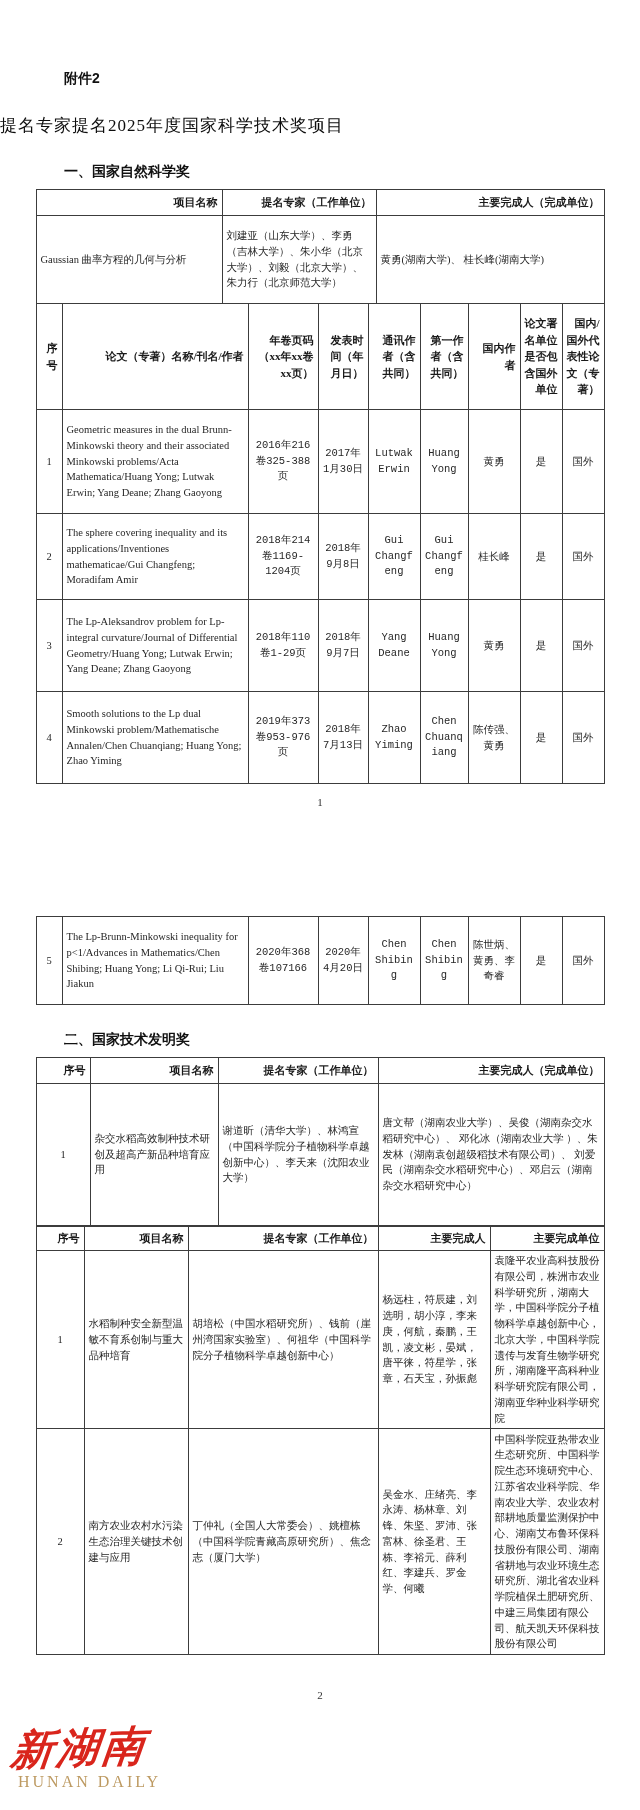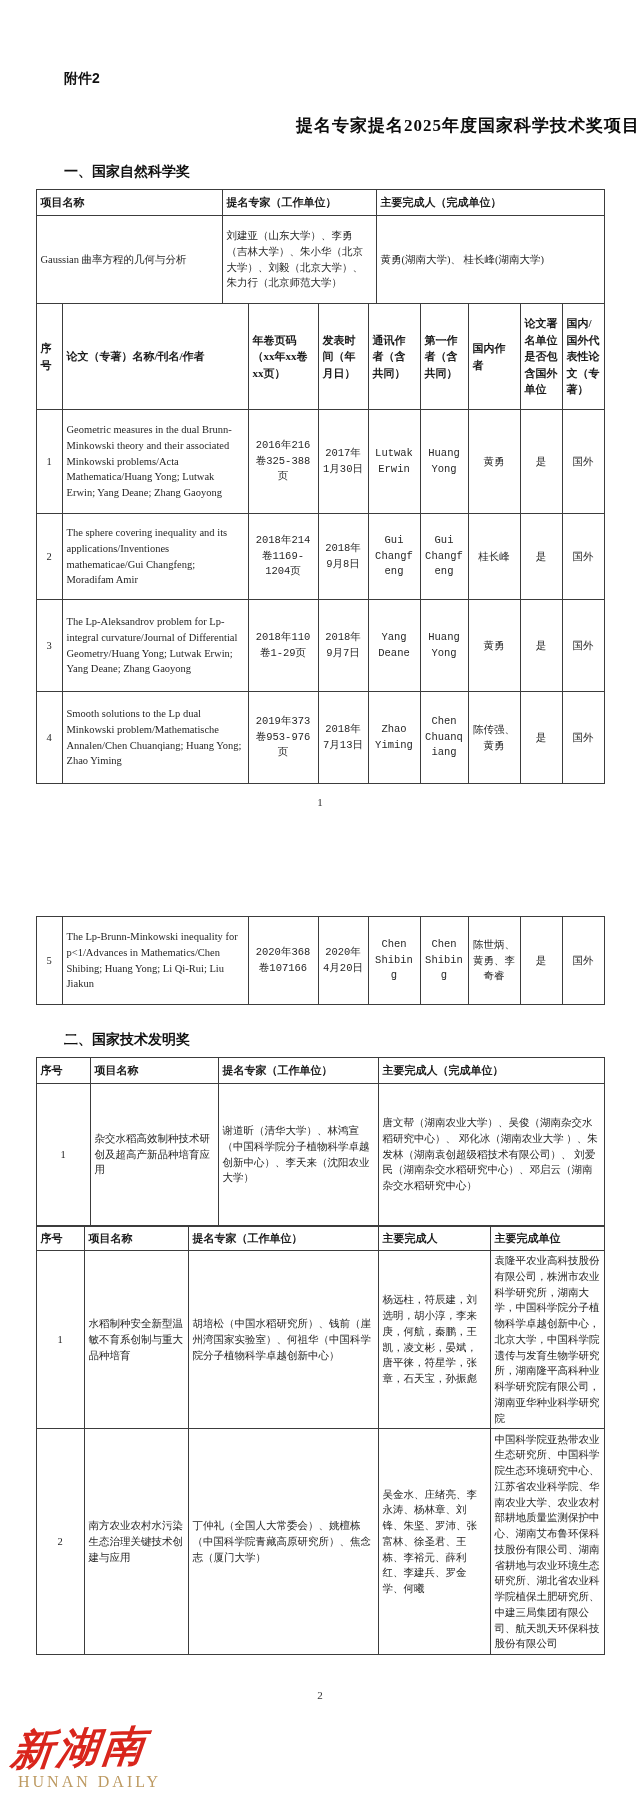--- a/index.html
+++ b/index.html
@@ -2,28 +2,28 @@
 <html><head>
 <meta charset="utf-8">
 <style>
   html,body{margin:0;padding:0;background:#ffffff;}
   .page{
     position:relative;width:640px;height:1810px;overflow:hidden;background:#fff;
     font-family:"Liberation Serif","DejaVu Serif",serif;color:#1e1e1e;
   }
   .attachment{margin:70px 0 0 64px;font-family:"Liberation Sans","DejaVu Sans",sans-serif;
     font-weight:bold;font-size:14px;color:#111;}
-  .doc-title{margin-top:26px;text-align:right;font-weight:bold;font-size:17px;
+  .doc-title{margin-top:26px;text-align:left;font-weight:normal;font-size:17px;
     letter-spacing:1px;color:#0d0d0d;}
   .section-heading{margin:26px 0 8px 64px;font-family:"Liberation Sans","DejaVu Sans",sans-serif;
     font-weight:bold;font-size:14px;color:#111;}
   table{border-collapse:collapse;margin:0 auto;width:568px;table-layout:fixed;}
   td,th{border:1px solid #3c3c3c;font-size:10.5px;line-height:1.5;padding:2px 4px;
     vertical-align:middle;overflow-wrap:break-word;color:#262626;}
-  th{font-weight:bold;text-align:left;font-size:11px;color:#1a1a1a;}
+  th{font-weight:bold;text-align:right;font-size:11px;color:#1a1a1a;}
   .c{text-align:center;}
   .anywhere{overflow-wrap:anywhere;font-family:Liberation Mono, monospace;}
   .caption-cell{font-weight:bold;text-align:center;font-size:12px;letter-spacing:1px;}
   .pagenum{text-align:center;font-size:11px;color:#333;margin-top:12px;}
   .pagebreak-spacer{height:108px;}
   .logo{position:absolute;left:12px;top:1724px;width:210px;}
   .logo-cn{font-weight:900;font-style:italic;font-size:42px;line-height:1.1;
     color:#d9251c;transform:skewX(-8deg) rotate(-2deg);letter-spacing:3px;
     font-family:"Liberation Serif","DejaVu Serif",serif;}
   .logo-en{margin-top:3px;font-family:Liberation Serif, serif;

